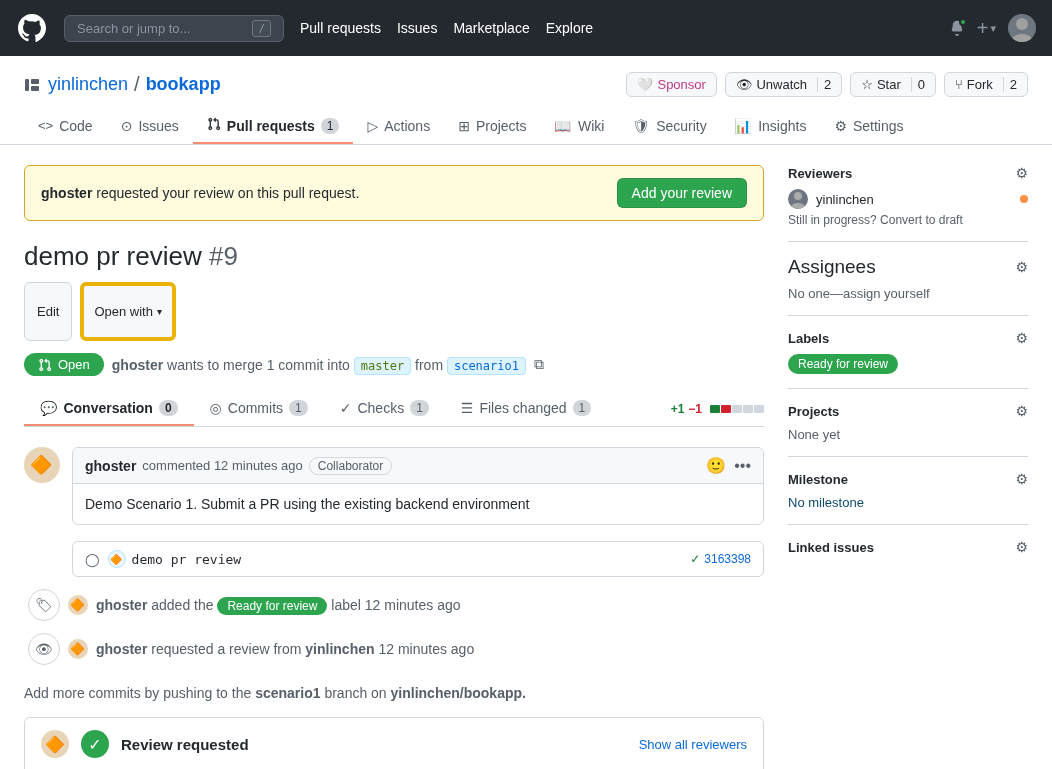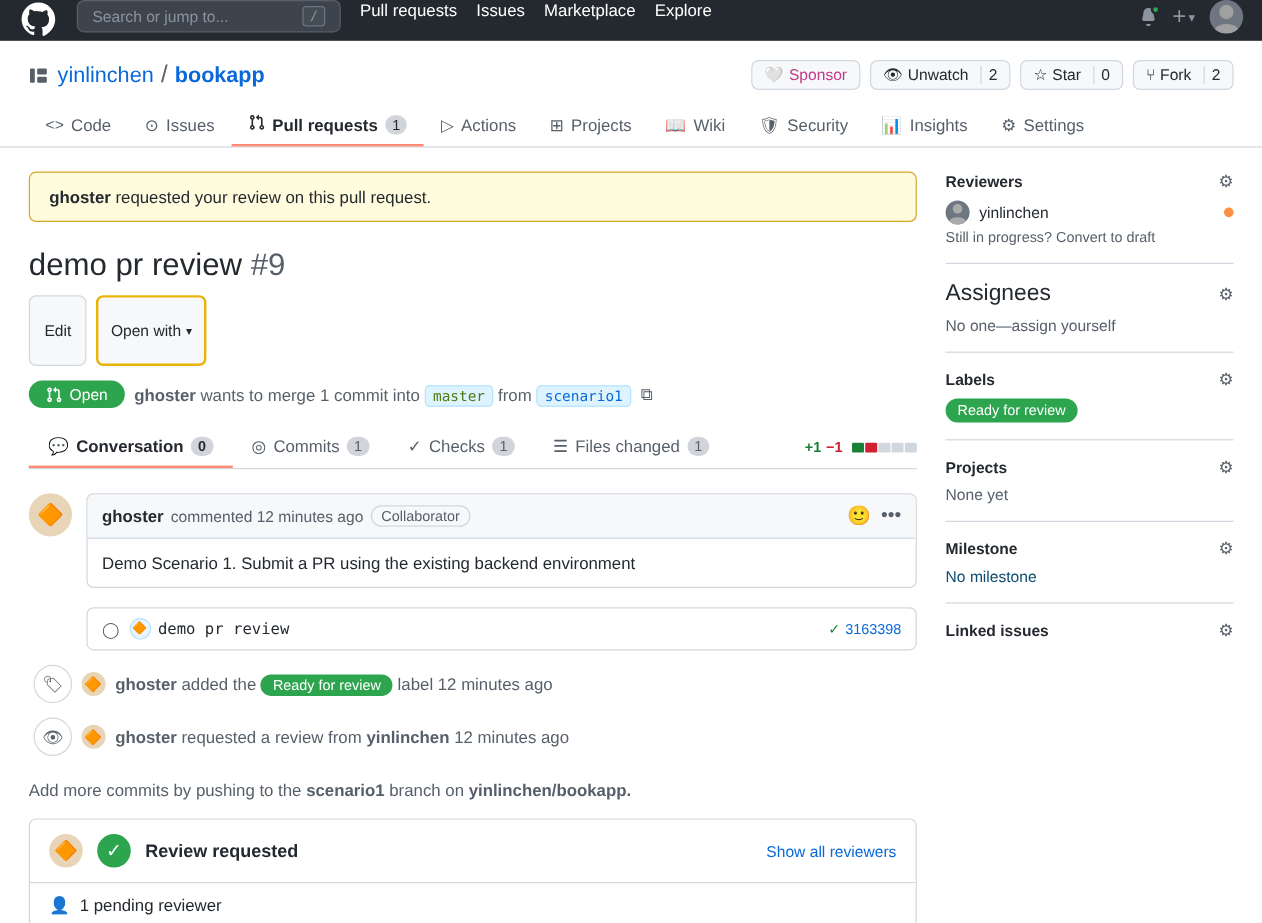--- a/index.html
+++ b/index.html
@@ -1,21 +1,21 @@
 <!DOCTYPE html>
 <html><head>
   <meta charset="utf-8">
   <style>
     * { box-sizing: border-box; margin: 0; padding: 0; }
     body { font-family: -apple-system, BlinkMacSystemFont, 'Segoe UI', Helvetica, Arial, sans-serif; font-size: 14px; color: #24292f; background: #fff; }
   </style>
 </head>
 <body>
 
-<nav style="background:#24292f;color:#fff;display:flex;align-items:flex-start;padding:0 16px;height:34px;gap:16px;">
+<nav style="background:#24292f;color:#fff;display:flex;align-items:center;padding:0 16px;height:56px;gap:16px;">
   <div style="width:32px;height:32px;flex-shrink:0;cursor:pointer;">
     <svg width="32" height="32" viewBox="0 0 32 32" fill="white">
         <path d="M16 2C8.27 2 2 8.27 2 16c0 6.18 4.01 11.42 9.57 13.27.7.13.96-.3.96-.67v-2.36c-3.89.85-4.71-1.87-4.71-1.87-.63-1.61-1.55-2.04-1.55-2.04-1.27-.87.1-.85.1-.85 1.4.1 2.14 1.44 2.14 1.44 1.24 2.13 3.26 1.52 4.05 1.16.13-.9.49-1.52.89-1.87-3.1-.35-6.36-1.55-6.36-6.9 0-1.52.54-2.77 1.43-3.74-.14-.35-.62-1.77.14-3.68 0 0 1.17-.37 3.83 1.43A13.36 13.36 0 0 1 16 9.43c1.18.01 2.37.16 3.48.47 2.66-1.8 3.83-1.43 3.83-1.43.76 1.91.28 3.33.14 3.68.89.97 1.43 2.22 1.43 3.74 0 5.36-3.27 6.54-6.38 6.88.5.44.95 1.3.95 2.62v3.88c0 .37.25.81.96.67C25.99 27.41 30 22.17 30 16 30 8.27 23.73 2 16 2z"></path>
       </svg>
   </div>
   <div style="background:#3d444d;border:1px solid #57606a;border-radius:6px;color:#8b949e;padding:4px 12px;display:flex;align-items:center;gap:8px;width:220px;font-size:13px;cursor:pointer;">
     <span style="flex:1;">Search or jump to...</span>
     <kbd style="background:#444d56;border:1px solid #6e7681;border-radius:3px;padding:1px 5px;font-size:11px;color:#8b949e;">/</kbd>
   </div>
   <div style="display:flex;gap:16px;align-items:center;">
@@ -125,30 +125,31 @@
 </div>
 
 <div style="display:flex;padding:20px 24px;gap:24px;">
 
   <div style="flex:1;min-width:0;">
 
     <div style="background:#fffbdd;border:1px solid #d4a72c;border-radius:6px;padding:12px 16px;display:flex;align-items:center;justify-content:space-between;margin-bottom:20px;font-size:14px;">
       <span>
         <strong>ghoster</strong><span> requested your review on this pull request.</span>
       </span>
+      <button style="background:#2da44e;color:#fff;border:1px solid rgba(31,35,40,0.15);border-radius:6px;padding:6px 14px;cursor:pointer;font-size:14px;font-weight:500;white-space:nowrap;">Add your review</button>
     </div>
 
     <h1 style="font-size:26px;font-weight:400;margin-bottom:10px;">
       <span>demo pr review</span>
       <span style="color:#57606a;font-weight:300;"> <span>#9</span></span>
     </h1>
 
     <div style="display:flex;gap:8px;margin-bottom:12px;">
       <button style="border:1px solid #d0d7de;border-radius:6px;padding:21px 12px;background:#f6f8fa;font-size:13px;cursor:pointer;color:#24292f;font-weight:500;">Edit</button>
-      <button style="border:2px solid #eab308;border-radius:6px;padding:5px 10px;background:#f6f8fa;font-size:13px;cursor:pointer;color:#24292f;font-weight:500;display:flex;align-items:center;gap:4px;">
+      <button style="border:4px solid #eab308;border-radius:6px;padding:5px 10px;background:#f6f8fa;font-size:13px;cursor:pointer;color:#24292f;font-weight:500;display:flex;align-items:center;gap:4px;">
         <span>Open with</span>
         <span style="font-size:10px;">▾</span>
       </button>
     </div>
 
     <div style="display:flex;align-items:center;gap:8px;margin-bottom:16px;font-size:14px;color:#57606a;flex-wrap:wrap;">
       <span style="display:inline-flex;align-items:center;gap:6px;background:#2da44e;color:#fff;border-radius:20px;padding:4px 14px;font-size:13px;font-weight:500;">
         <svg width="14" height="14" viewBox="0 0 16 16" fill="white">
             <path d="M7.177 3.073L9.573.677A.25.25 0 0110 .854v4.792a.25.25 0 01-.427.177L7.177 3.427a.25.25 0 010-.354zM3.75 2.5a.75.75 0 100 1.5.75.75 0 000-1.5zm-2.25.75a2.25 2.25 0 113 2.122v5.256a2.251 2.251 0 11-1.5 0V5.372A2.25 2.25 0 011.5 3.25zM11 2.5h-1V4h1a1 1 0 011 1v5.628a2.251 2.251 0 101.5 0V5A2.5 2.5 0 0011 2.5zm1 10.25a.75.75 0 111.5 0 .75.75 0 01-1.5 0zM3.75 12a.75.75 0 100 1.5.75.75 0 000-1.5z"></path>
           </svg>

